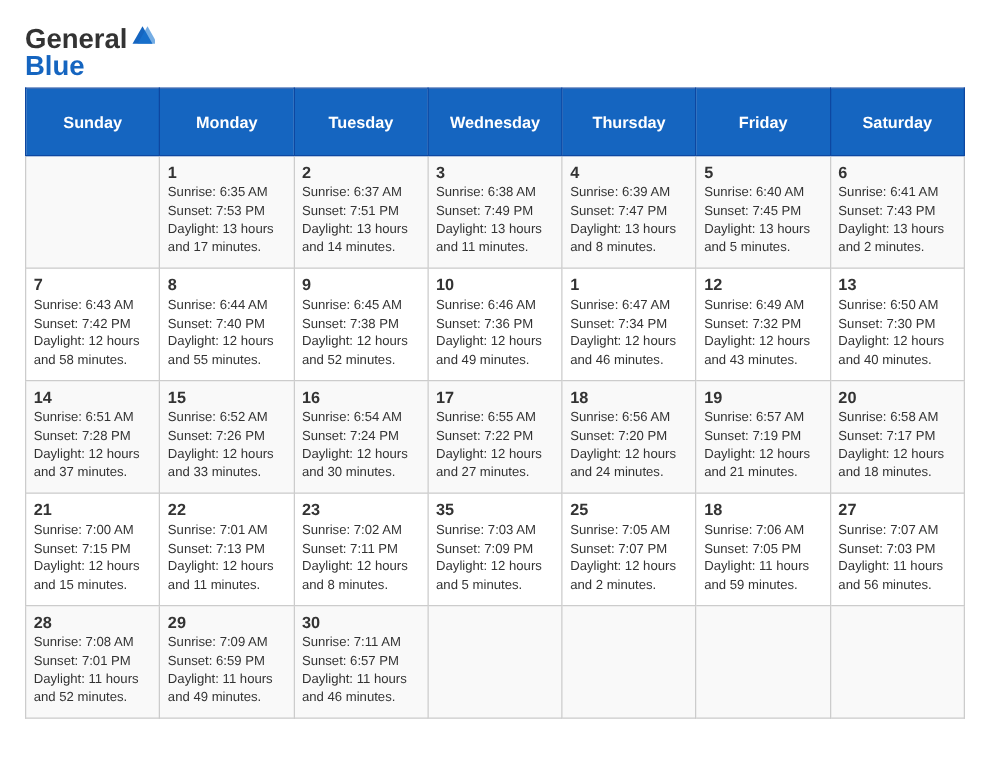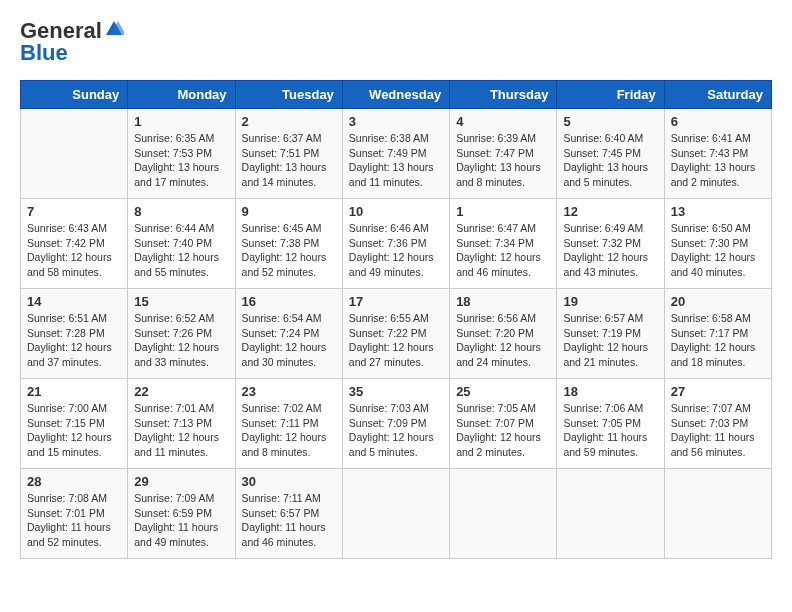--- a/index.html
+++ b/index.html
@@ -7,21 +7,21 @@
       font-family: Arial, sans-serif;
       background: #fff;
       width: 792px;
       min-height: 612px;
       padding: 20px;
     }
     .header {
       display: flex;
       justify-content: flex-start;
       align-items: flex-start;
-      margin-bottom: 16px;
+      margin-bottom: 6px;
     }
     .logo {
       display: flex;
       flex-direction: column;
       align-items: flex-start;
     }
     .logo-general {
       font-size: 22px;
       font-weight: bold;
       color: #333;
@@ -50,22 +50,22 @@
       color: #555;
     }
     table {
       width: 100%;
       border-collapse: collapse;
       font-size: 11px;
     }
     thead tr th {
       background-color: #1565c0;
       color: #fff;
-      text-align: right;
-      padding: 6px 8px;
+      text-align: center;
+      padding: 19px 8px;
       font-size: 13px;
       font-weight: bold;
       border: 1px solid #0d47a1;
     }
     tbody tr td {
       border: 1px solid #ccc;
       vertical-align: top;
       padding: 5px 6px;
       min-height: 80px;
       height: 90px;

